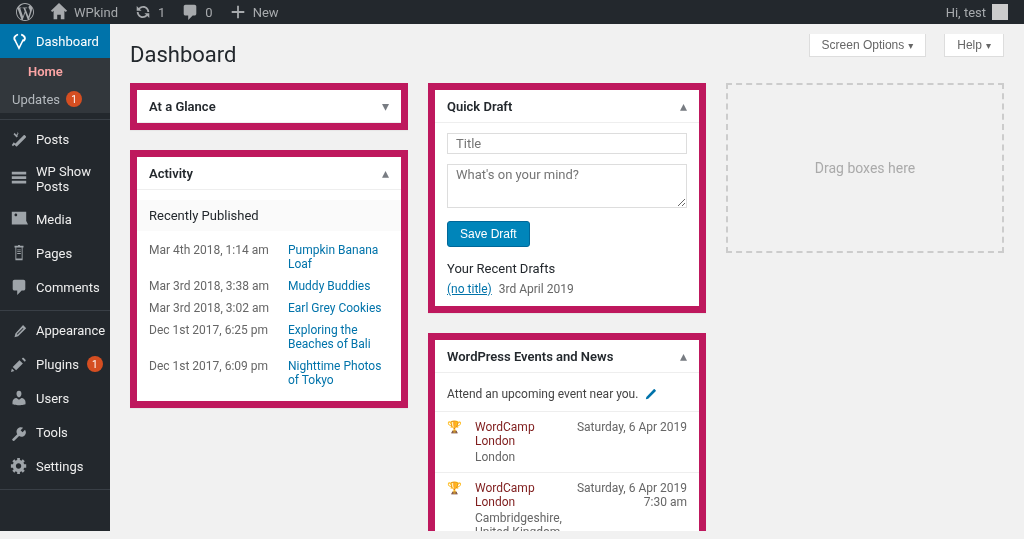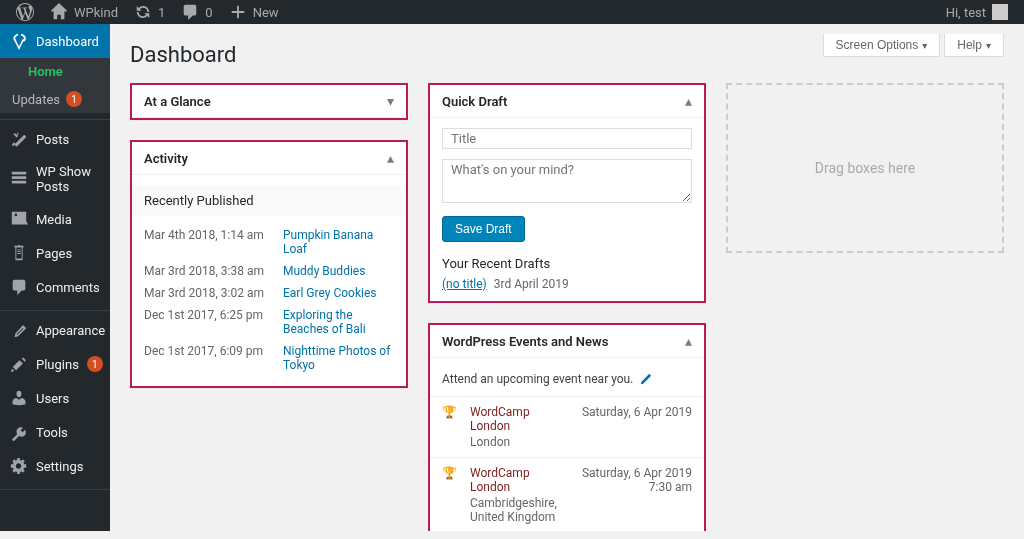--- a/index.html
+++ b/index.html
@@ -14,36 +14,36 @@
     
     
     .wrapper { display: flex; height: calc(100vh - 32px); }
     .sidebar { width: 110px; background: #23282d; color: #eee; overflow-y: auto; flex-shrink: 0; }
     .menu-item { display: flex; align-items: center; gap: 8px; padding: 8px 10px; cursor: pointer; color: #eee; font-size: 13px; }
     .menu-item.current { background: #0073aa; color: #fff; }
     .menu-item svg { width: 18px; height: 18px; fill: rgba(240,246,252,0.6); flex-shrink: 0; }
     .menu-item.current svg { fill: #fff; }
     .submenu { background: #32373c; }
     .submenu-item { padding: 6px 12px; cursor: pointer; color: #b4b9be; font-size: 13px; display: flex; align-items: center; gap: 6px; }
-    .submenu-item.current { color: #22c55e; font-weight: 600; padding-left: 28px; }
+    .submenu-item.current { color: #fca5a5; font-weight: 600; padding-left: 28px; }
     .menu-separator { height: 5px; border-bottom: 1px solid #393f46; margin: 2px 0; }
     .update-badge { background: #d54e21; color: #fff; border-radius: 10px; min-width: 16px; height: 16px; display: inline-flex; align-items: center; justify-content: center; font-size: 10px; padding: 0 5px; }
     
     
     .main { flex: 1; padding: 10px 20px; overflow-y: auto; }
     .main-header { display: flex; justify-content: space-between; align-items: flex-start; }
     .page-title { font-size: 22px; font-weight: 400; color: #23282d; padding: 8px 0 4px 0; }
-    .screen-meta { display: flex; gap: 4px; }
+    .screen-meta { display: flex; gap: 18px; }
     .screen-meta-btn { background: #fff; border: 1px solid #ddd; border-top: none; padding: 4px 12px; font-size: 12px; cursor: pointer; color: #666; display: flex; align-items: center; gap: 4px; }
     .screen-meta-btn::after { content: "▾"; font-size: 10px; }
     
     .dashboard-widgets { display: flex; gap: 20px; margin-top: 12px; }
     .widget-column { flex: 1; display: flex; flex-direction: column; gap: 20px; min-width: 0; }
     
-    .postbox { background: #fff; border: 2px solid #be185d; box-shadow: 0 1px 1px rgba(0,0,0,0.04); }
+    .postbox { background: #fff; border: 7px solid #be185d; box-shadow: 0 1px 1px rgba(0,0,0,0.04); }
     .postbox-header { display: flex; justify-content: space-between; align-items: center; padding: 8px 12px; border-bottom: 1px solid #eee; }
     .postbox-header h2 { font-size: 13px; font-weight: 600; color: #23282d; }
     .handle { cursor: pointer; color: #787c82; font-size: 14px; }
     .postbox-body { padding: 10px 12px; }
     
     .activity-subhead { background: #fafafa; margin: 0 -12px 8px; padding: 8px 12px; font-size: 13px; color: #23282d; }
     .activity-list { list-style: none; }
     .activity-list li { display: flex; gap: 9px; padding: 4px 0; font-size: 12px; }
     .activity-date { color: #666; width: 130px; flex-shrink: 0; }
     .activity-title { color: #0073aa; cursor: pointer; }

